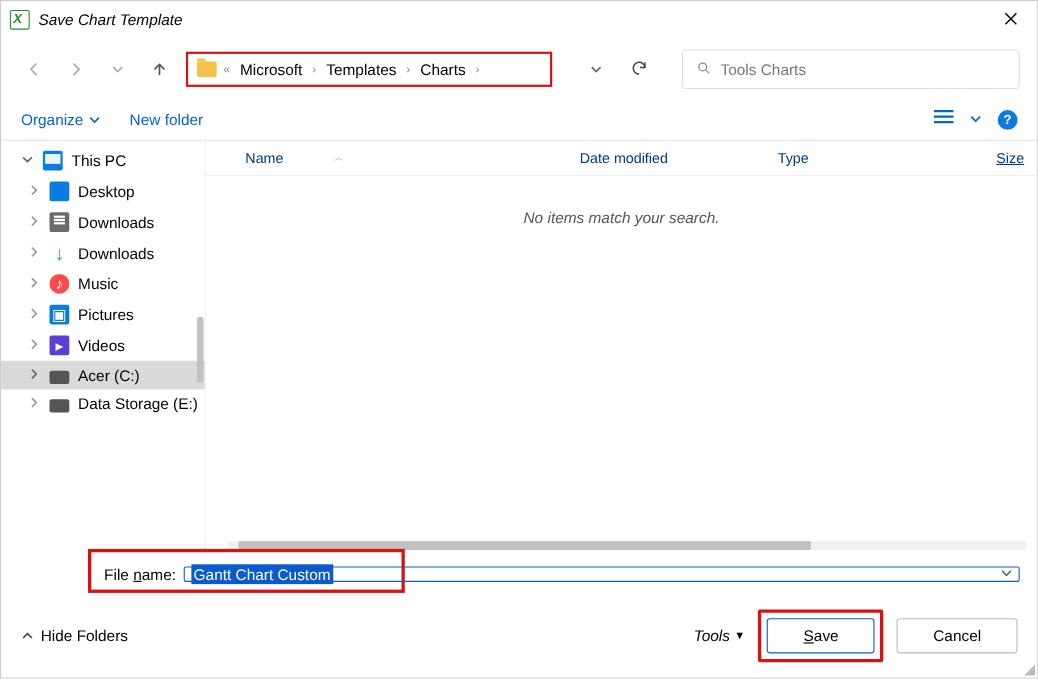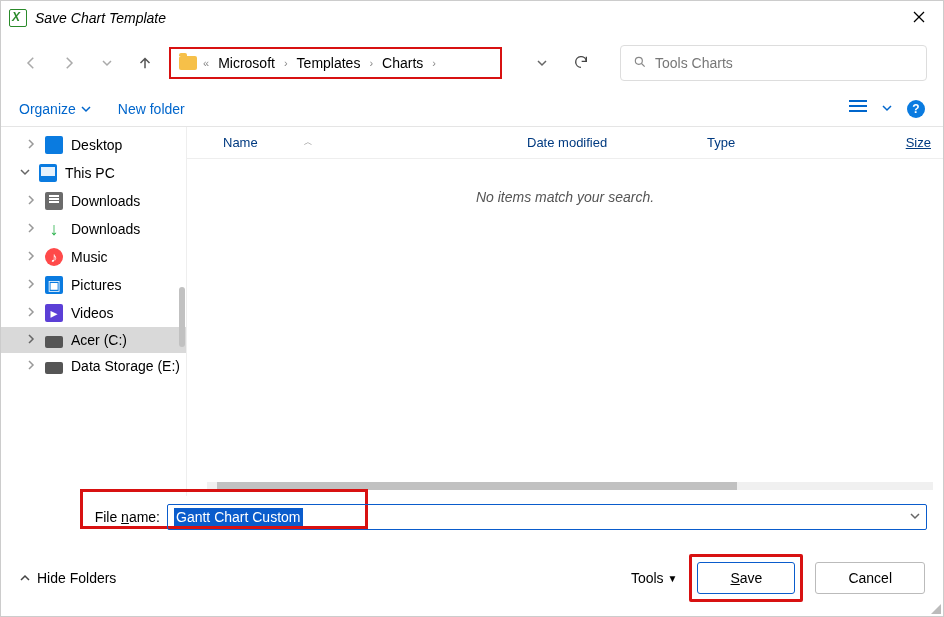--- a/index.html
+++ b/index.html
@@ -64,33 +64,33 @@
     .col-type { flex: 0 0 160px; }
     .col-size { flex: 1; text-align: right; padding-right: 12px; text-decoration: underline; }
     .empty-msg { text-align: center; color: #555; margin-top: 30px; font-size: 14px; font-style: italic; }
     .hscrollbar { position: absolute; bottom: 6px; left: 20px; right: 10px; height: 8px; background: #f0f0f0; }
     .hscrollthumb { position: absolute; left: 10px; top: 0; height: 8px; width: 520px; background: #c1c1c1; }
     
     
     .inputs { padding: 8px 16px 0 16px; display:flex; flex-direction:column;}
     .inputrow { display: flex; align-items: center; margin-bottom: 6px; }
     .inputlabel { width: 150px; text-align: right; padding-right: 7px; }
-    .filename-wrap { flex: 1; position: relative; border: 1px solid #0a5ccc; border-radius: 2px; height: 26px; display: flex; align-items: center; }
+    .filename-wrap { flex: 1; position: relative; border: 1px solid #0a5ccc; border-radius: 2px; height: 14px; display: flex; align-items: center; }
     .filename-input { flex: 1; border: none; padding: 3px 6px; font-size: 14px; outline: none; }
     .filename-input .selected-text { background: #0a5ccc; color: #fff; padding: 1px 2px; }
     .dropdown-toggle { width: 22px; text-align: center; color: #555; font-size: 10px; cursor: pointer; }
     .type-wrap { flex: 1; height: 26px; display: flex; align-items: center; padding-left: 6px; }
     .type-dropdown-btn { width: 22px; text-align: center; color: #555; font-size: 10px; cursor: pointer; }
     .redbox-filename { position:absolute; border: 3px solid #d81111; left: 79px; top: -7px; width: 288px; height: 40px; pointer-events: none;}
     
     
     .footer { display: flex; align-items: center; padding: 18px 18px 14px 18px; }
     .hide-folders { display: flex; align-items: center; gap: 6px; cursor: pointer; }
     .footer-right { margin-left: auto; display: flex; align-items: center; gap: 12px; }
-    .tools-link { display: flex; align-items: center; gap: 4px; cursor: pointer; }
+    .tools-link { display: flex; align-items: center; gap: 4px; cursor: pointer; font-style: italic; }
     .btn { border: 1px solid #bbb; padding: 7px 32px; background: #fff; border-radius: 3px; cursor: pointer; font-size: 14px; }
     .btn-primary { border: 1px solid #0a5ccc; color: #000; }
     .btn-primary-wrap { border: 3px solid #d81111; padding: 5px; display: inline-flex; border-radius:2px;}
     .underline-letter { text-decoration: underline; }
     .resize-grip { position:absolute; right:2px; bottom:2px; width:12px; height:12px; }
     .resize-grip::before { content:""; position:absolute; right:0; bottom:0; width:0; height:0; border-left:10px solid transparent; border-bottom:10px solid #bbb;}
     svg.chev { width:12px; height:12px; }
     .rel { position: relative; }
   </style>
 </head>
@@ -184,37 +184,37 @@
       </div>
       <div><svg class="chev" viewBox="0 0 12 12">
             <path d="M2 4l4 4 4-4" fill="none" stroke="#0066cc" stroke-width="1.5"></path>
           </svg></div>
       <div class="help-icon">?</div>
     </div>
   </div>
 
   <div class="main">
     <div class="sidebar">
-      <div class="side-item child">
-        <span class="side-exp"><svg class="chev" viewBox="0 0 12 12">
-              <path d="M4 2l4 4-4 4" fill="none" stroke="#999" stroke-width="1.5"></path>
-            </svg></span>
-        <span class="side-icon icn-desktop"></span>
-        <span>Desktop</span>
-      </div>
       <div class="side-item">
         <span class="side-exp"><svg class="chev" viewBox="0 0 12 12">
               <path d="M2 4l4 4 4-4" fill="none" stroke="#666" stroke-width="1.5"></path>
             </svg></span>
         <span class="side-icon icn-pc">
             <svg width="18" height="18" viewBox="0 0 18 18">
               <rect x="2" y="3" width="14" height="9" fill="#fff" opacity="0.9"></rect>
             </svg>
           </span>
         <span>This PC</span>
+      </div>
+      <div class="side-item child">
+        <span class="side-exp"><svg class="chev" viewBox="0 0 12 12">
+              <path d="M4 2l4 4-4 4" fill="none" stroke="#999" stroke-width="1.5"></path>
+            </svg></span>
+        <span class="side-icon icn-desktop"></span>
+        <span>Desktop</span>
       </div>
       <div class="side-item child">
         <span class="side-exp"><svg class="chev" viewBox="0 0 12 12">
               <path d="M4 2l4 4-4 4" fill="none" stroke="#999" stroke-width="1.5"></path>
             </svg></span>
         <span class="side-icon icn-docs"></span>
         <span>Downloads</span>
       </div>
       <div class="side-item child">
         <span class="side-exp"><svg class="chev" viewBox="0 0 12 12">

